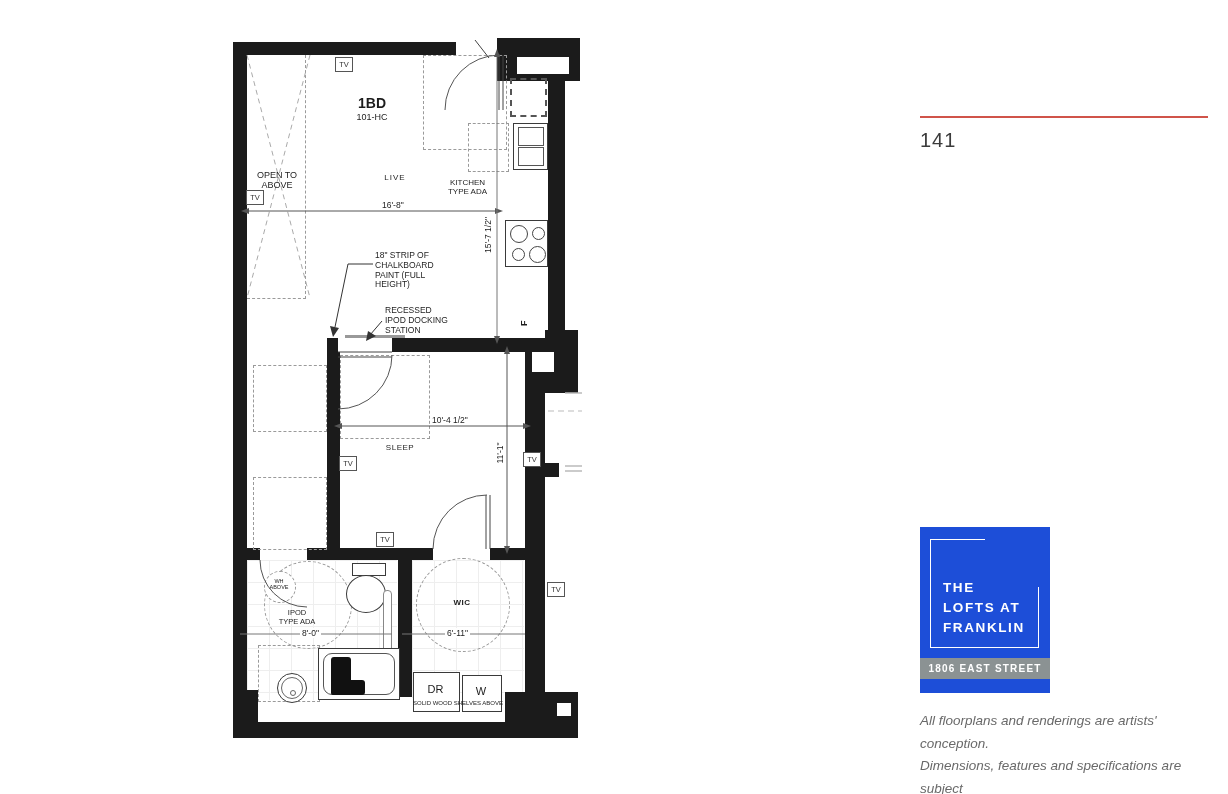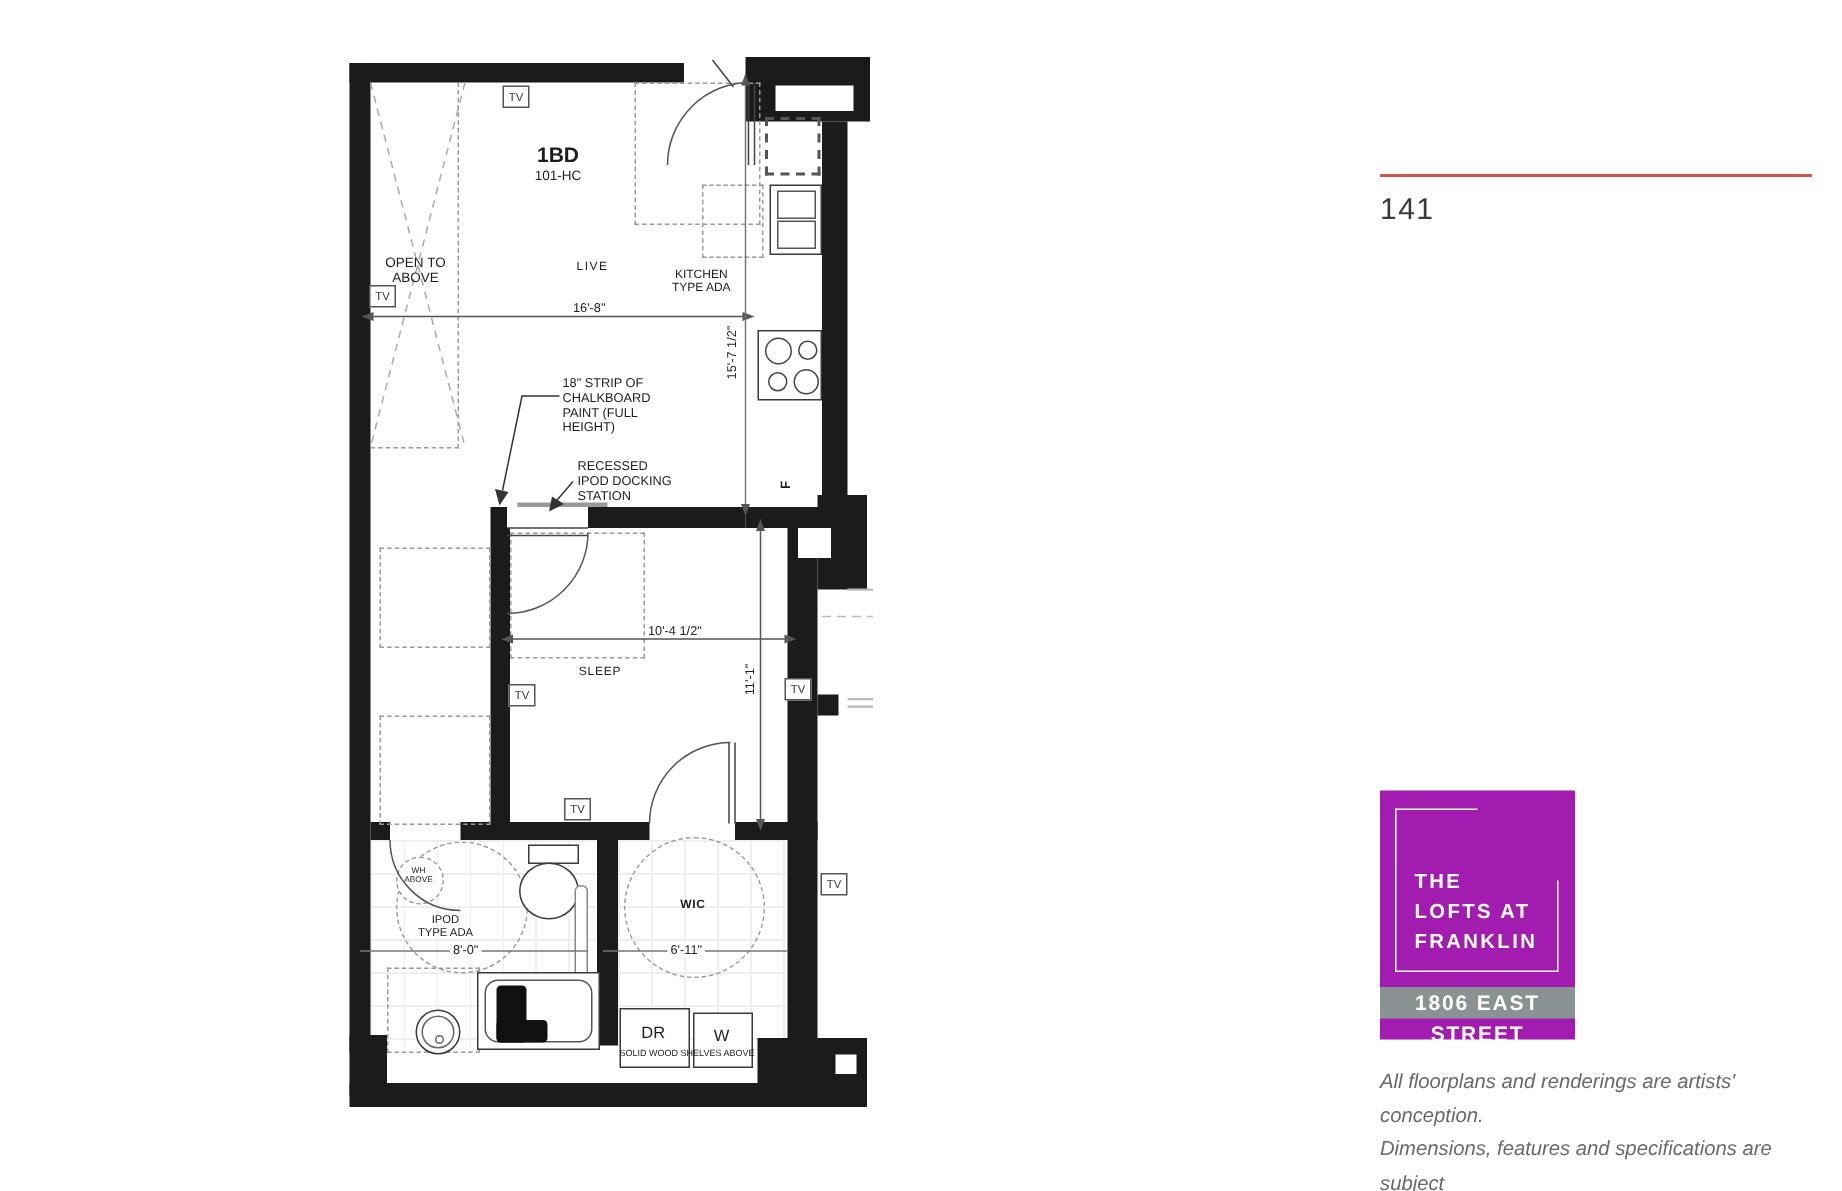--- a/index.html
+++ b/index.html
@@ -21,26 +21,26 @@
       font-size:7.5px;color:#333;text-align:center;line-height:13px;}
   .grid{position:absolute;background-image:
         repeating-linear-gradient(#eee 0 1px,transparent 1px 22px),
         repeating-linear-gradient(90deg,#eee 0 1px,transparent 1px 22px);}
   svg.overlay{position:absolute;left:0;top:0;}
   
   .panel-title{position:absolute;left:920px;top:92px;width:290px;font-size:19px;font-weight:bold;
                letter-spacing:.6px;}
   .panel-rule{position:absolute;left:920px;top:116px;width:288px;height:2px;}
   .panel-unit{position:absolute;left:920px;top:129px;font-size:20px;color:#3b3b3b;letter-spacing:1px;}
-  .logo{position:absolute;left:920px;top:527px;width:130px;height:166px;background:#a21caf;}
+  .logo{position:absolute;left:920px;top:527px;width:130px;height:166px;background:#1d4ed8;}
   .logo .fl{position:absolute;background:#fff;}
   .logo-text{position:absolute;left:23px;top:51px;color:#fff;font-size:13.5px;font-weight:bold;
              letter-spacing:1.6px;line-height:20px;}
   .addr-bar{position:absolute;left:920px;top:658px;width:130px;height:21px;
-            color:#fff;font-size:14px;font-weight:bold;letter-spacing:1.2px;
+            color:#fff;font-size:10px;font-weight:bold;letter-spacing:1.2px;
             text-align:center;line-height:21px;}
   .disclaimer{position:absolute;left:920px;top:710px;width:300px;font-size:13.5px;font-style:italic;
               color:#696969;line-height:22.5px;}
 </style>
 </head>
 <body>
 
 <div class="page">
 
   <div class="plan">

